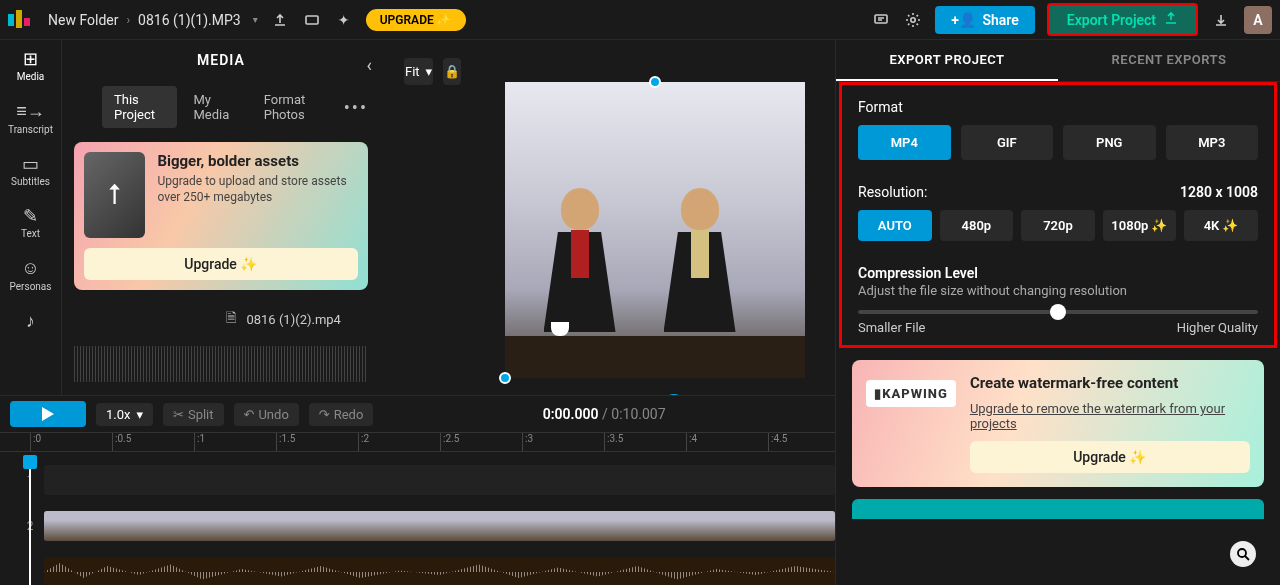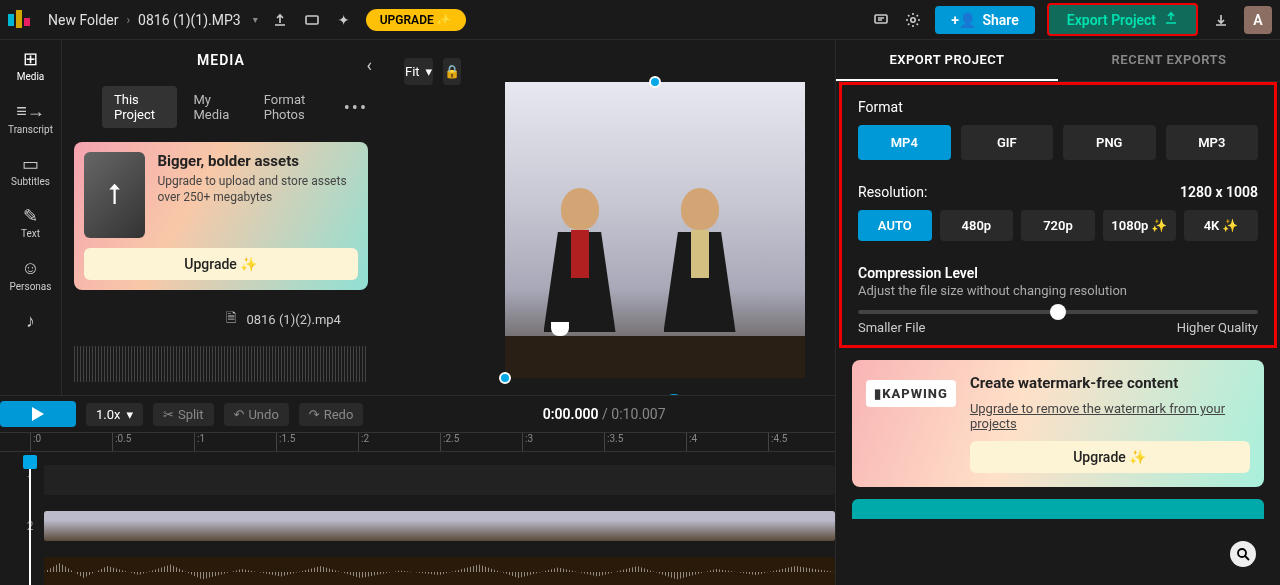--- a/index.html
+++ b/index.html
@@ -91,21 +91,21 @@
 .watermark-card { margin: 12px 16px; border-radius: 8px; background: linear-gradient(110deg, #f8b5b5 0%, #ffe0c8 40%, #a8f0dc 100%); padding: 14px; color: #222; display: flex; gap: 14px; align-items: flex-start; }
 .wm-logo { font-weight: 800; letter-spacing: 1px; font-size: 13px; background: #fff; padding: 6px 8px; border-radius: 4px; color: #333; white-space: nowrap; margin-top: 6px; }
 .watermark-card h4 { font-size: 15px; font-weight: 700; }
 .watermark-card p { font-size: 13px; color: #444; margin-top: 9px; text-decoration: underline; }
 .wm-btn { display: block; background: #fdf4d5; text-align: center; padding: 8px; border-radius: 6px; margin-top: 10px; font-weight: 500; color: #222; cursor: pointer; }
 .teal-strip { margin: 0 16px 10px; height: 20px; background: #0aa; border-radius: 6px 6px 0 0; }
 .search-corner { position: absolute; right: 24px; bottom: 18px; color: #000; width: 26px; height: 26px; background: #eee; border-radius: 50%; display: flex; align-items: center; justify-content: center; cursor: pointer; }
 
 
 .timeline { position: absolute; left: 0; right: 445px; top: 395px; height: 190px; background: #1a1a1a; border-top: 1px solid #2a2a2a; }
-.tl-controls { display: flex; align-items: center; height: 36px; padding: 0 0; gap: 10px; }
+.tl-controls { display: flex; align-items: center; height: 36px; padding: 0 10px; gap: 10px; }
 .play-btn { width: 76px; height: 26px; background: #0099d8; border-radius: 4px; display: flex; align-items: center; justify-content: center; cursor: pointer; }
 .play-btn svg { fill: #fff; }
 .zoom-sel { background: #2a2a2a; padding: 4px 10px; border-radius: 4px; display: flex; align-items: center; gap: 6px; cursor: pointer; font-size: 13px; }
 .tl-btn { background: #2a2a2a; padding: 4px 10px; border-radius: 4px; font-size: 13px; color: #888; cursor: pointer; display: flex; align-items: center; gap: 4px; }
 .tl-time { margin-left: auto; margin-right: auto; font-size: 14px; font-weight: 600; }
 .tl-time .dim { color: #888; font-weight: 400; }
 .tl-ruler { position: relative; height: 20px; border-top: 1px solid #333; border-bottom: 1px solid #333; }
 .tick { position: absolute; top: 0; font-size: 10px; color: #888; padding-left: 2px; border-left: 1px solid #444; height: 100%; }
 .playhead { position: absolute; top: 22px; width: 14px; height: 14px; background: #00a8e8; border-radius: 2px; left: 23px; }
 .playhead::after { content: ''; position: absolute; left: 6px; top: 14px; width: 2px; height: 140px; background: #fff; }

